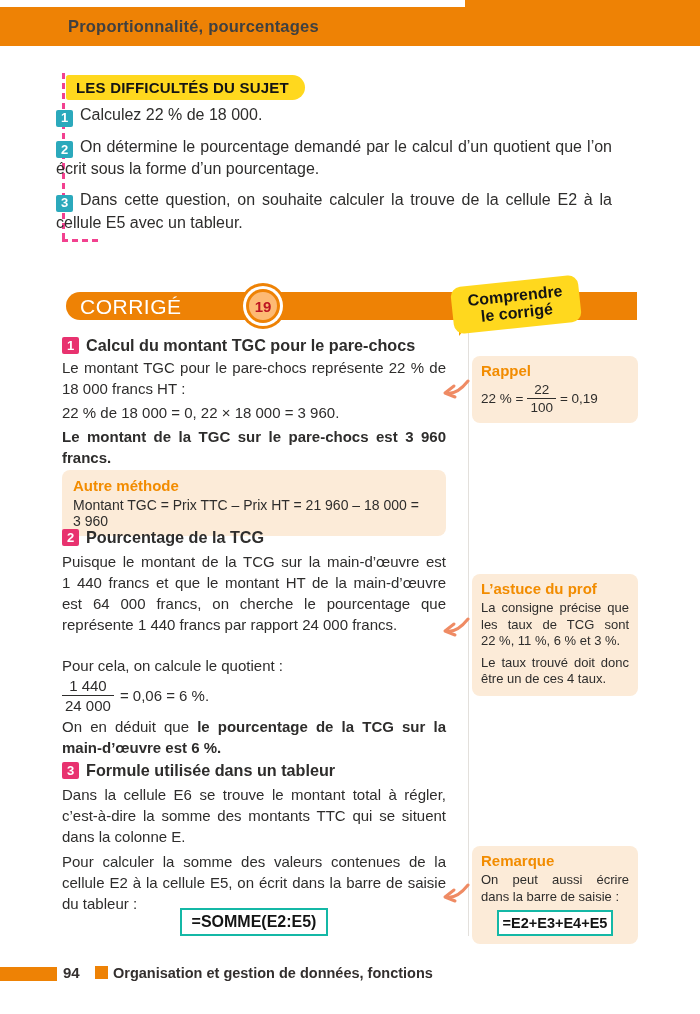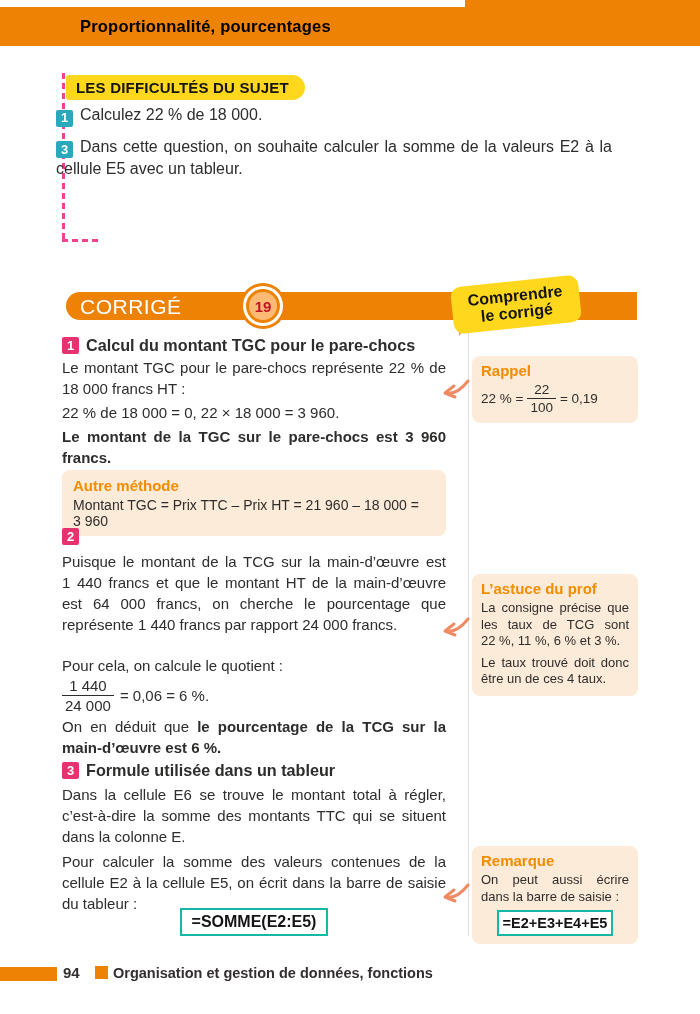--- a/index.html
+++ b/index.html
@@ -3,22 +3,22 @@
 <meta charset="utf-8">
 <style>
   html,body{margin:0;padding:0;background:#ffffff;}
   .page{
     position:relative;width:700px;height:1014px;background:#ffffff;
     font-family:"Liberation Sans", sans-serif;color:#2e2d2c;overflow:hidden;
   }
   
   .header-bar{position:absolute;left:0;top:7px;width:700px;height:39px;background:#ee8205;}
   .header-bleed{position:absolute;right:0;top:0;width:235px;height:8px;background:#ee8205;}
-  .header-title{position:absolute;left:80px;top:0;height:39px;display:flex;align-items:center;
-    color:#000000;font-weight:bold;font-size:16.5px;letter-spacing:.2px;}
+  .header-title{position:absolute;left:68px;top:0;height:39px;display:flex;align-items:center;
+    color:#404040;font-weight:bold;font-size:16.5px;letter-spacing:.2px;}
   
   .dash-v{position:absolute;left:62px;top:73px;width:3px;height:169px;
     background:repeating-linear-gradient(to bottom,#f2418f 0 6px,transparent 6px 10px);}
   .dash-h{position:absolute;left:62px;top:239px;width:36px;height:3px;
     background:repeating-linear-gradient(to right,#f2418f 0 6px,transparent 6px 10px);}
   .diff-title{position:absolute;left:66px;top:75px;background:#ffd81e;color:#141414;
     font-weight:bold;font-size:15px;padding:4px 16px 4px 10px;border-radius:3px 14px 14px 3px;
     letter-spacing:.2px;}
   .diff-items{position:absolute;left:56px;top:104px;width:556px;}
   .diff-item{font-size:16px;line-height:22px;text-align:justify;margin-bottom:9px;color:#2e2d2c;}
@@ -87,21 +87,22 @@
   <div class="header-bleed"></div>
   <div class="header-bar">
     <div class="header-title">Proportionnalité, pourcentages</div>
   </div>
 
   <div class="dash-v"></div>
   <div class="dash-h"></div>
   <div class="diff-title">LES DIFFICULTÉS DU SUJET</div>
   <div class="diff-items">
     <div class="diff-item"><span class="numsq teal">1</span><span>Calculez 22&nbsp;% de 18&nbsp;000.</span></div>
-    <div class="diff-item"><span class="numsq teal">3</span><span>Dans cette question, on souhaite calculer la somme de la valeurs E2 à la cellule E5 avec un tableur.</span></div>
+    <div class="diff-item"><span class="numsq teal">2</span><span>On détermine le pourcentage demandé par le calcul d’un quotient que l’on écrit sous la forme d’un pourcentage.</span></div>
+    <div class="diff-item"><span class="numsq teal">3</span><span>Dans cette question, on souhaite calculer la trouve de la cellule E2 à la cellule E5 avec un tableur.</span></div>
   </div>
 
   <div class="banner">
     <div class="banner-label">CORRIGÉ</div>
     <div class="banner-circle">19</div>
   </div>
   <div class="bubble-tail"></div>
   <div class="bubble">
     <div>Comprendre</div>
     <div>le corrigé</div>
@@ -116,20 +117,21 @@
   <div class="abs maincol para" style="top:357px;">Le montant TGC pour le pare-chocs représente 22&nbsp;% de 18&nbsp;000 francs HT&nbsp;:</div>
   <div class="abs maincol para" style="top:402px;">22&nbsp;% de 18&nbsp;000 = 0, 22 × 18&nbsp;000 = 3&nbsp;960.</div>
   <div class="abs maincol para bold" style="top:426px;">Le montant de la TGC sur le pare-chocs est 3&nbsp;960 francs.</div>
   <div class="abs peach autre">
     <div class="peach-title">Autre méthode</div>
     <div class="autre-body">Montant TGC = Prix TTC – Prix HT = 21&nbsp;960 – 18&nbsp;000 = 3&nbsp;960</div>
   </div>
 
   <div class="abs maincol headline" style="top:528px;">
     <span class="numsq pink" style="margin-right:0;">2</span>
+    <span>Pourcentage de la TCG</span>
   </div>
   <div class="abs maincol para" style="top:551px;">Puisque le montant de la TCG sur la main-d’œuvre est 1&nbsp;440 francs et que le montant HT de la main-d’œuvre est 64&nbsp;000&nbsp;francs, on cherche le pourcentage que représente 1&nbsp;440&nbsp;francs par rapport 24&nbsp;000 francs.</div>
   <div class="abs maincol para" style="top:655px;">Pour cela, on calcule le quotient&nbsp;:</div>
   <div class="abs maincol frac-row" style="top:677px;">
     <span class="frac">
       <span class="fr-num">1&nbsp;440</span>
       <span class="fr-den">24&nbsp;000</span>
     </span>
     <span style="margin-left:6px;">= 0,06 = 6&nbsp;%.</span>
   </div>

